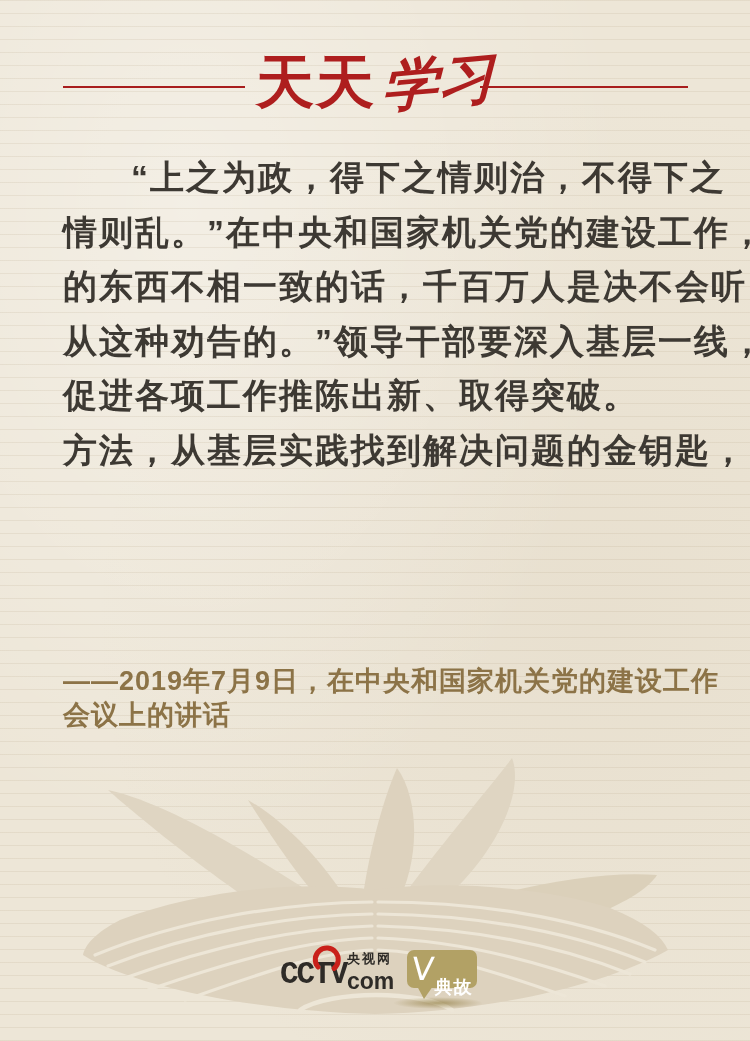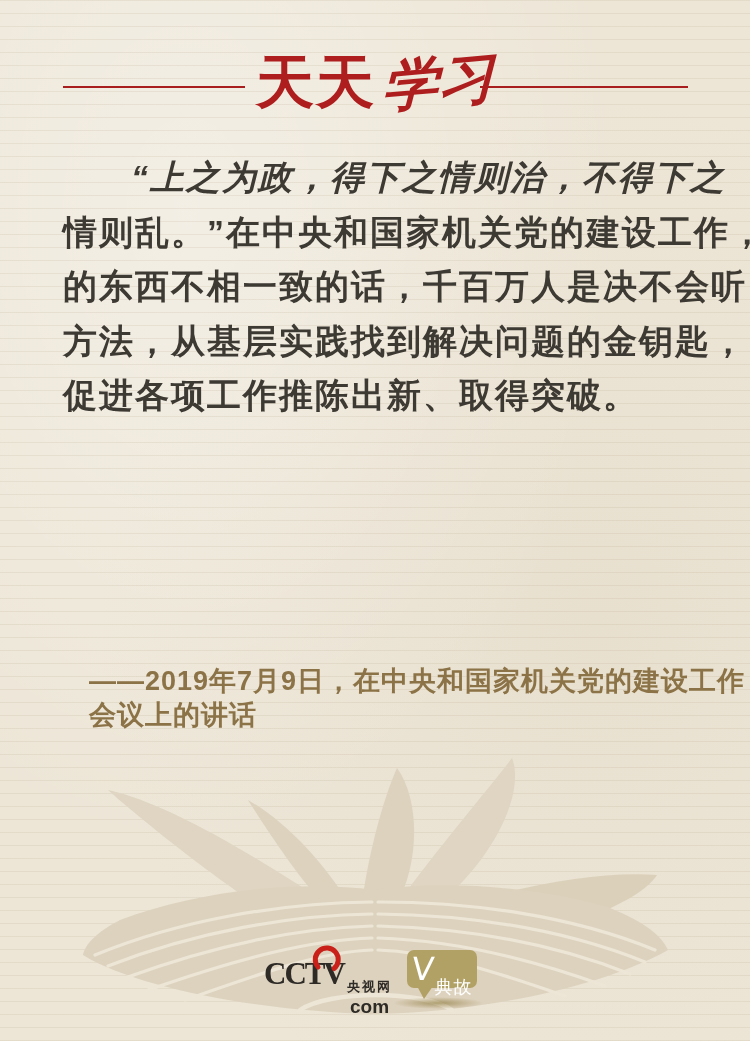--- a/index.html
+++ b/index.html
@@ -36,58 +36,58 @@
     margin-left:6px;vertical-align:middle;
   }
 
   
   .quote{
     position:absolute;left:63px;top:150px;width:628px;
     font-size:34px;line-height:54.5px;font-weight:600;
     letter-spacing:2px;color:#3D3933;
   }
   .quote .line{white-space:nowrap;}
-  .quote .line.indent{text-indent:2em;font-style:italic;}
+  .quote .line.indent{text-indent:2em;}
 
   
   .attribution{
     position:absolute;left:63px;top:664px;width:628px;
     font-size:27px;line-height:34px;font-weight:600;
     letter-spacing:1px;color:#8C7347;
   }
-  .attribution .line{white-space:nowrap;margin-left:26px;}
+  .attribution .line{white-space:nowrap;}
 
   
   .book{position:absolute;left:0;top:740px;width:750px;height:301px;}
 
   
   .cctv-logo{position:absolute;left:264px;top:944px;width:132px;height:52px;color:#2E2B27;}
   .cctv-letters{
-    position:absolute;left:0;bottom:4px;
-    font-family:Liberation Serif, serif;
+    position:absolute;left:16px;bottom:4px;
+    font-family:Liberation Mono, monospace;
     font-weight:900;font-size:31px;letter-spacing:-2px;
     font-stretch:condensed;
   }
   .cctv-swoosh{position:absolute;left:48px;top:0px;}
-  .cctv-right{position:absolute;left:83px;top:6px;text-align:center;margin-top:28px;}
+  .cctv-right{position:absolute;left:83px;top:6px;text-align:left;}
   .cctv-cn{display:block;font-size:13px;font-weight:700;letter-spacing:2px;}
-  .cctv-com{display:block;font-size:19px;font-weight:700;margin-top:0px;letter-spacing:0px;}
+  .cctv-com{display:block;font-size:23px;font-weight:700;margin-top:0px;letter-spacing:0px;}
 
   .v-badge{
     position:absolute;left:407px;top:950px;width:70px;height:38px;
     background:#B2A165;border-radius:7px;
     display:flex;align-items:center;justify-content:center;
     color:#FFFFFF;
   }
   .v-badge .v{
     font-family:"DejaVu Sans", sans-serif;
     font-size:32px;font-weight:400;line-height:1;
     transform:skewX(-6deg);margin-right:1px;
   }
-  .v-badge .lbl{font-size:18px;font-weight:400;letter-spacing:1px;margin-top:36px;}
+  .v-badge .lbl{font-size:18px;font-weight:700;letter-spacing:1px;margin-top:36px;}
   .v-badge-tail{
     position:absolute;left:417px;top:986px;
     width:0;height:0;
     border-left:7px solid transparent;
     border-right:9px solid transparent;
     border-top:13px solid #B2A165;
   }
   .ink-smudge{
     position:absolute;left:393px;top:997px;width:90px;height:12px;
     background:radial-gradient(closest-side, rgba(125,102,32,0.55), rgba(125,102,32,0.25) 55%, rgba(125,102,32,0) 100%);
@@ -102,22 +102,23 @@
   <div class="rule left"></div>
   <div class="rule right"></div>
   <div class="masthead">
     <span class="serif">天天</span><span class="script">学习</span>
   </div>
 
   <div class="quote">
     <div class="line indent">“上之为政，得下之情则治，不得下之</div>
     <div class="line">情则乱。”在中央和国家机关党的建设工作，</div>
     <div class="line">的东西不相一致的话，千百万人是决不会听</div>
+    <div class="line">从这种劝告的。”领导干部要深入基层一线，</div>
+    <div class="line">促进各项工作推陈出新、取得突破。</div>
     <div class="line">方法，从基层实践找到解决问题的金钥匙，</div>
-    <div class="line">促进各项工作推陈出新、取得突破。</div>
   </div>
 
   <div class="attribution">
     <div class="line">——2019年7月9日，在中央和国家机关党的建设工作</div>
     <div class="line">会议上的讲话</div>
   </div>
 
   <svg class="book" viewBox="0 0 750 301" xmlns="http://www.w3.org/2000/svg">
 
     <path fill="#DFD5C2" d="M340,172 C255,115 165,62 108,50 C128,68 190,120 258,166 C295,188 325,182 340,172 Z"></path>

